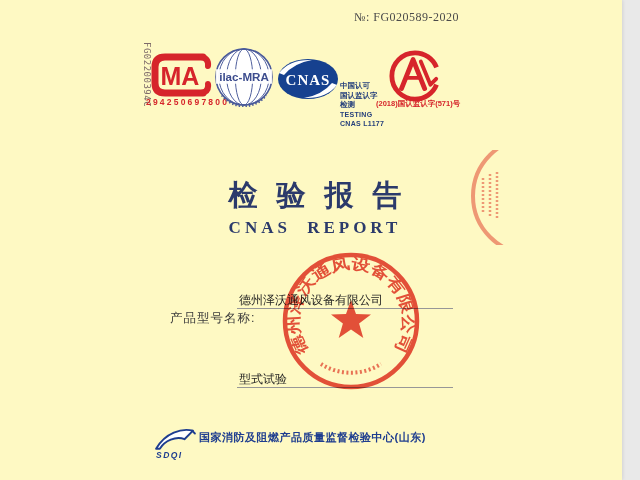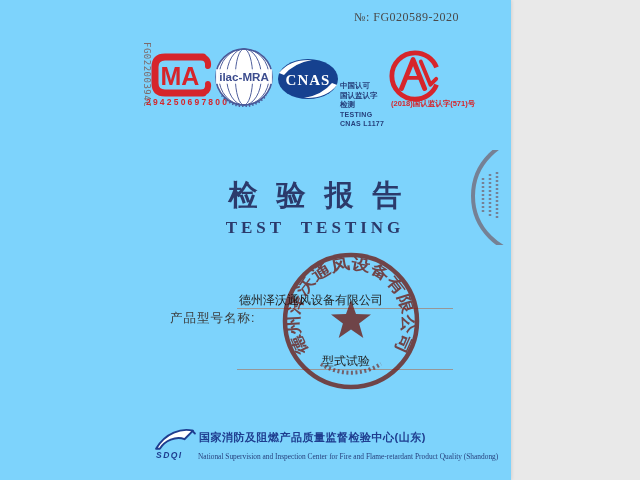--- a/index.html
+++ b/index.html
@@ -1,19 +1,19 @@
 <!DOCTYPE html>
 <html><head>
 <meta charset="utf-8">
 <style>
   * { margin: 0; padding: 0; box-sizing: border-box; }
   body { background: #e9e9e9; font-family: "Liberation Sans", sans-serif; }
   .page {
-    position: relative; width: 511px; height: 480px;
-    background: #7dd3fc; overflow: hidden;
+    position: relative; width: 622px; height: 480px;
+    background: #fef9c3; overflow: hidden;
     box-shadow: 0 0 4px rgba(0,0,0,.15);
   }
   .abs { position: absolute; }
 
   
   .doc-number {
     left: 354px; top: 10px; font-size: 12px; color: #4a4a4a;
     letter-spacing: .5px; font-family: "Liberation Serif", serif;
   }
   .side-code {
@@ -27,21 +27,21 @@
   .cma-number {
     left: 146px; top: 97px; font-size: 8.5px; color: #d6252b;
     letter-spacing: 2.2px; font-weight: bold;
   }
   .cnas-caption {
     left: 340px; top: 57px; font-size: 7.5px; line-height: 9.5px;
     color: #26407c; font-weight: bold; margin-top: 24px;
   }
   .cnas-caption .en { font-size: 7px; letter-spacing: .3px; }
   .cal-caption {
-    left: 376px; top: 99px; font-size: 7.5px; color: #d6252b; font-weight: bold; margin-left: 15px;
+    left: 376px; top: 99px; font-size: 7.5px; color: #d6252b; font-weight: bold;
   }
 
   
   .title-cn {
     left: 0; top: 176px; width: 630px; text-align: center;
     font-size: 29px; font-weight: 800; color: #2b3a6b;
     letter-spacing: 19px; text-indent: 19px;
   }
   .title-en {
     left: 0; top: 218px; width: 630px; text-align: center;
@@ -55,21 +55,21 @@
   }
   .field-value {
     border-bottom: 1.5px solid #979797; height: 17px;
     font-size: 12px; color: #1f1f1f; padding-left: 2px; white-space: nowrap;
   }
   .row1-label { left: 175px; top: 293px; }
   .row1-value { left: 237px; top: 292px; width: 216px; }
   .row2-label { left: 170px; top: 310px; }
   .row2-value { left: 237px; top: 322px; width: 216px; font-family: "Liberation Serif", serif; }
   .row3-label { left: 175px; top: 354px; }
-  .row3-value { left: 237px; top: 353px; width: 216px; text-align: center; }
+  .row3-value { left: 237px; top: 371px; width: 216px; }
 
   
   .stamp { left: 277px; top: 247px; mix-blend-mode: multiply; }
   .edge-stamp { left: 455px; top: 150px; mix-blend-mode: multiply; }
 
   
   .footer-cn {
     left: 199px; top: 430px; font-size: 11px; font-weight: bold;
     color: #1e3d8f; letter-spacing: .5px;
   }
@@ -122,21 +122,21 @@
 
   <svg class="abs" style="left:388px; top:49px;" width="54" height="54" viewBox="0 0 56 56">
     <circle cx="28" cy="28" r="24" fill="none" stroke="#d6252b" stroke-width="5" pathLength="100" stroke-dasharray="88 12" stroke-dashoffset="-6"></circle>
     <path d="M14,41 L26,11 L38,41" fill="none" stroke="#d6252b" stroke-width="5" stroke-linecap="round" stroke-linejoin="round"></path>
     <path d="M19,30 L33,30" stroke="#d6252b" stroke-width="4" stroke-linecap="round"></path>
     <path d="M34,13 L44,37 L50,31" fill="none" stroke="#d6252b" stroke-width="4" stroke-linecap="round" stroke-linejoin="round"></path>
   </svg>
   <div class="abs cal-caption">(2018)国认监认字(571)号</div>
 
   <div class="abs title-cn">检验报告</div>
-  <div class="abs title-en">TEST TESTING</div>
+  <div class="abs title-en">CNAS REPORT</div>
 
   <div class="abs field-value row1-value">德州泽沃通风设备有限公司</div>
 
   <div class="abs field-label row2-label">产品型号名称:</div>
 
   <div class="abs field-value row3-value">型式试验</div>
 
   <svg class="abs stamp" width="148" height="148" viewBox="0 0 148 148" opacity="0.88">
     <circle cx="74" cy="74" r="66" fill="none" stroke="#e03a2f" stroke-width="4.5"></circle>
     <polygon points="74,53 79,67.1 94,67.5 82.1,76.6 86.3,91 74,82.5 61.7,91 65.9,76.6 54,67.5 69,67.1" fill="#e03a2f"></polygon>
@@ -157,15 +157,14 @@
       <line x1="42" y1="22" x2="42" y2="68"></line>
     </g>
   </svg>
 
   <svg class="abs sdqi-logo" width="44" height="36" viewBox="0 0 46 38">
     <path d="M3,25 C13,8 30,3 42,6 L33,15 C24,11 12,17 7,25 Z" fill="#ffffff" stroke="#1e3d8f" stroke-width="2" stroke-linejoin="round"></path>
     <path d="M41,6 L44,9" stroke="#1e3d8f" stroke-width="2" stroke-linecap="round"></path>
     <text x="3" y="35" font-size="9" font-weight="bold" font-style="italic" font-family="Liberation Sans, sans-serif" fill="#1e3d8f" letter-spacing="1.5">SDQI</text>
   </svg>
   <div class="abs footer-cn">国家消防及阻燃产品质量监督检验中心(山东)</div>
-  <div class="abs footer-en">National Supervision and Inspection Center for Fire and Flame-retardant Product Quality (Shandong)</div>
 
 </div>
 
 </body></html>

